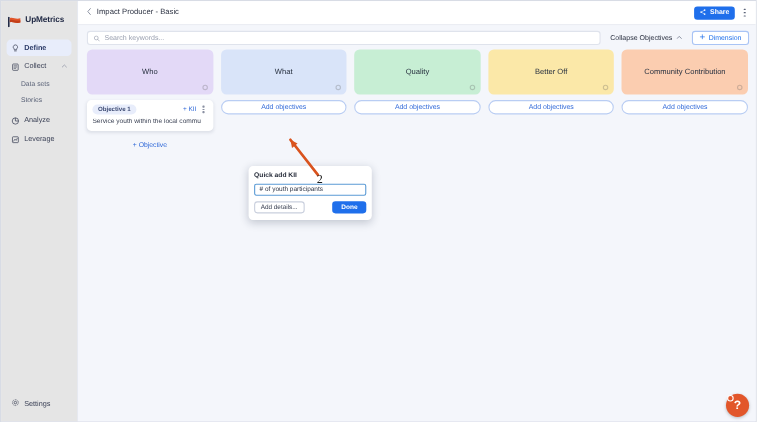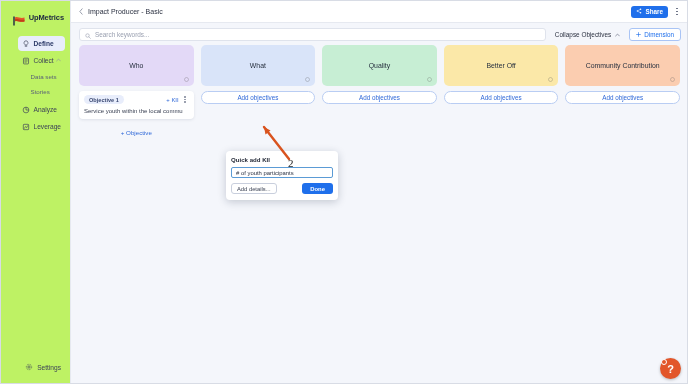--- a/index.html
+++ b/index.html
@@ -14,26 +14,25 @@
     width: 688px; height: 384px;
     display: flex;
     background: #f4f6fb;
     border: 1px solid #d8dce5;
   }
 
   
   .sidebar {
     width: 70px;
     height: 100%;
-    background: #bef264;
+    background: #e5e5e5;
     border-right: 1px solid #e6e9f0;
     display: flex;
     flex-direction: column;
     flex: 0 0 70px;
-    align-items: flex-end;
   }
   .logo-row {
     height: 22px;
     display: flex;
     align-items: center;
     gap: 3px;
     padding: 0 6px;
     margin-top: 5px;
   }
   .logo-mark { width: 13px; height: 10px; position: relative; }

